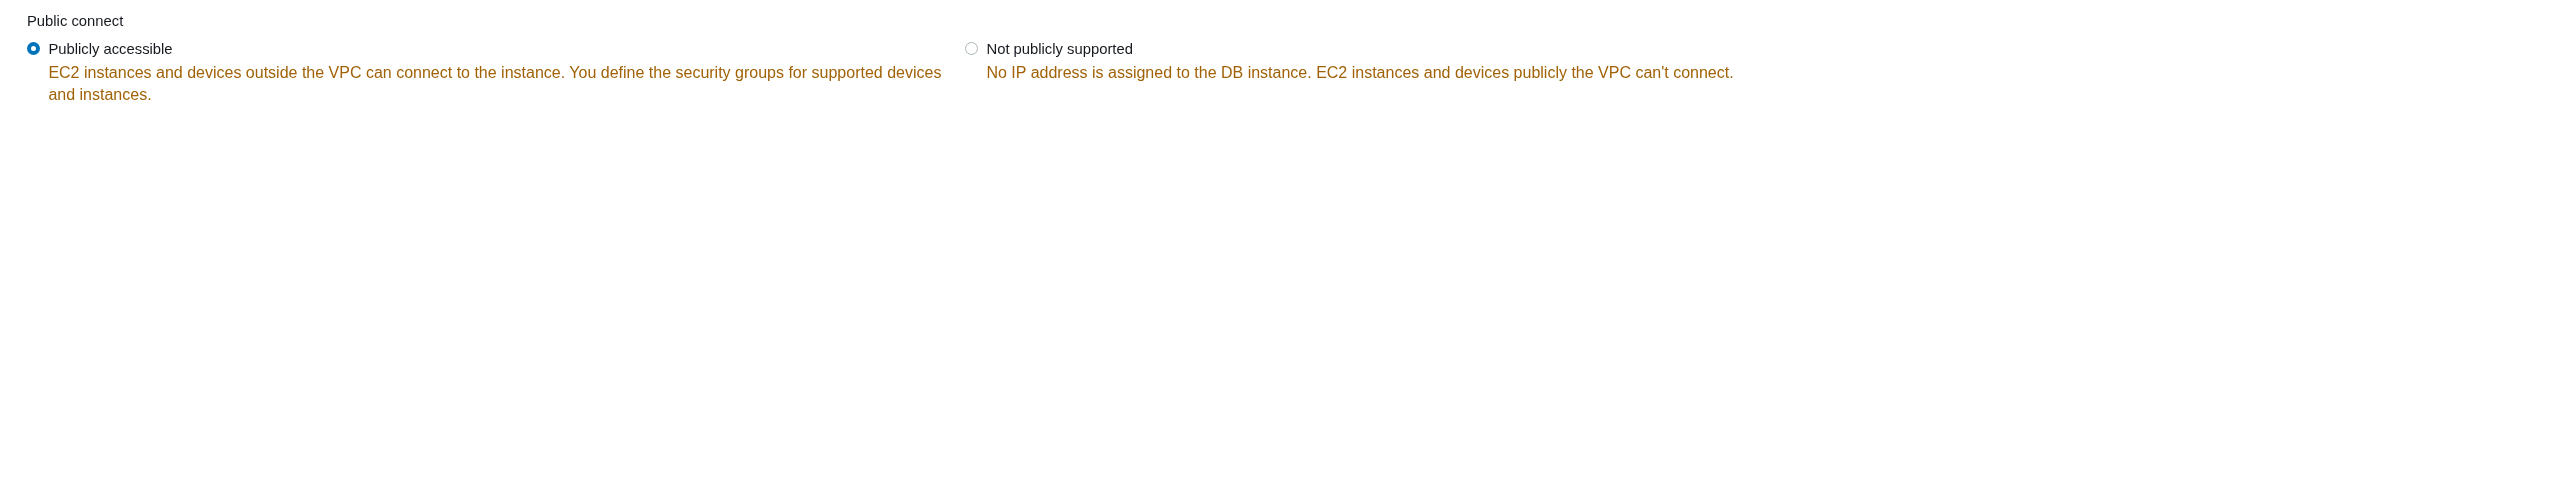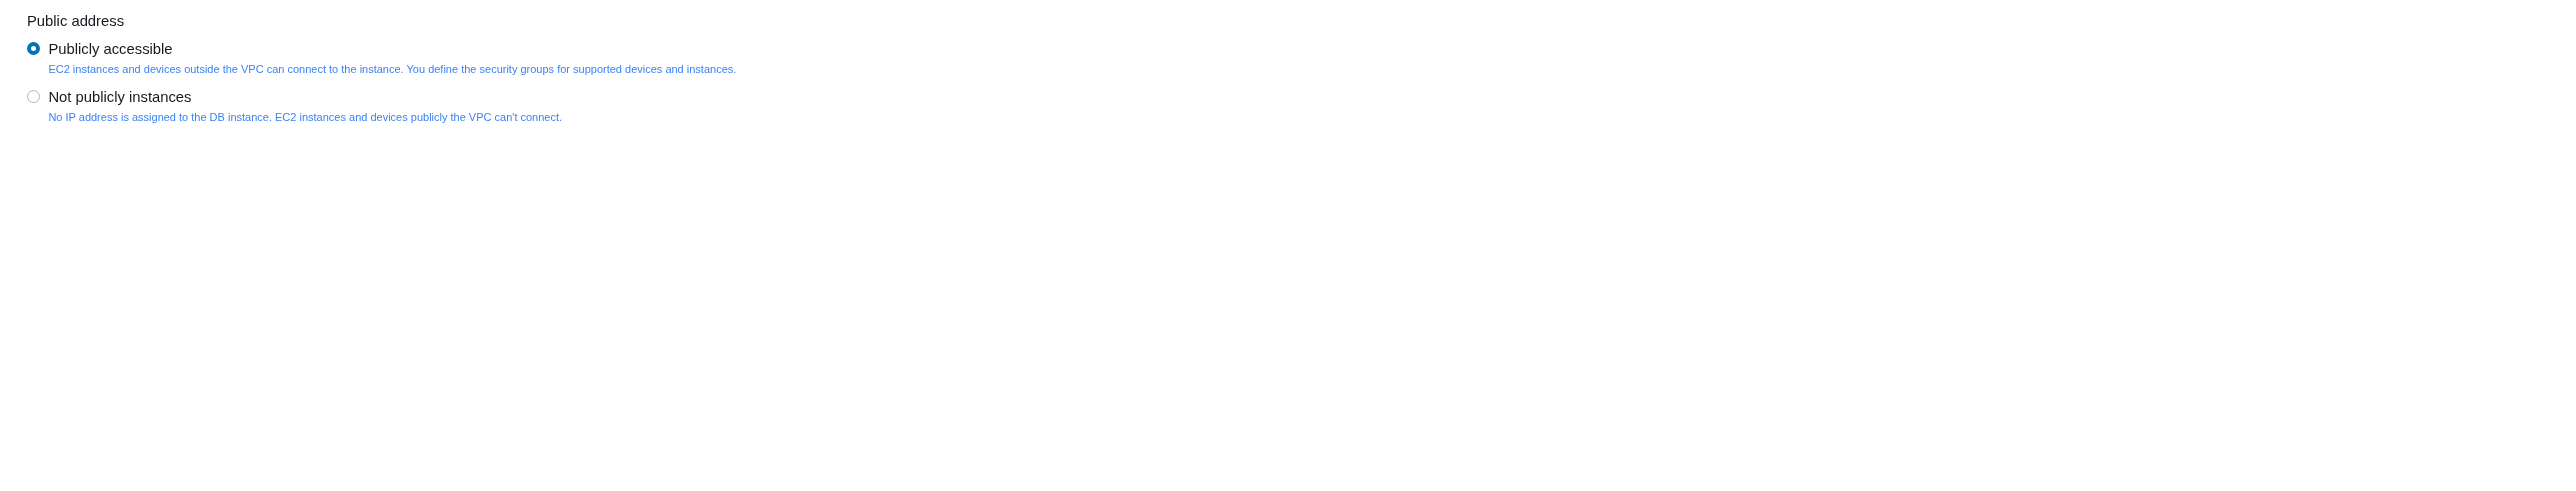--- a/index.html
+++ b/index.html
@@ -13,21 +13,21 @@
       color: #16191f;
     }
     .section-title {
       font-size: 14.8px;
       font-weight: 400;
       color: #16191f;
       margin-bottom: 10.7px;
     }
     .radio-group {
       display: flex;
-      flex-direction: column;
+      flex-direction: row;
       gap: 10.7px;
     }
     .radio-option {
       display: flex;
       align-items: flex-start;
       gap: 8px;
       cursor: pointer;
     }
     .radio-button {
       width: 13.4px;
@@ -51,46 +51,46 @@
       flex-direction: column;
       gap: 2.7px;
     }
     .radio-label {
       font-size: 14.8px;
       font-weight: 400;
       color: #16191f;
       line-height: 1.3;
     }
     .radio-description {
-      font-size: 11px;
+      font-size: 16px;
       font-weight: 400;
-      color: #3b82f6;
+      color: #a16207;
       line-height: 1.4;
       max-width: 906px;
     }
   </style>
 </head>
 <body>
 
 <div>
-  <h2 class="section-title">Public address</h2>
+  <h2 class="section-title">Public connect</h2>
 
   <div class="radio-group">
 
     <div class="radio-option">
       <div class="radio-button selected"></div>
       <div class="radio-content">
         <div class="radio-label">Publicly accessible</div>
         <div class="radio-description">EC2 instances and devices outside the VPC can connect to the instance. You define the security groups for supported devices and instances.</div>
       </div>
     </div>
 
     <div class="radio-option">
       <div class="radio-button unselected"></div>
       <div class="radio-content">
-        <div class="radio-label">Not publicly instances</div>
+        <div class="radio-label">Not publicly supported</div>
         <div class="radio-description">No IP address is assigned to the DB instance. EC2 instances and devices publicly the VPC can't connect.</div>
       </div>
     </div>
 
   </div>
 </div>
 
 
 </body></html>

